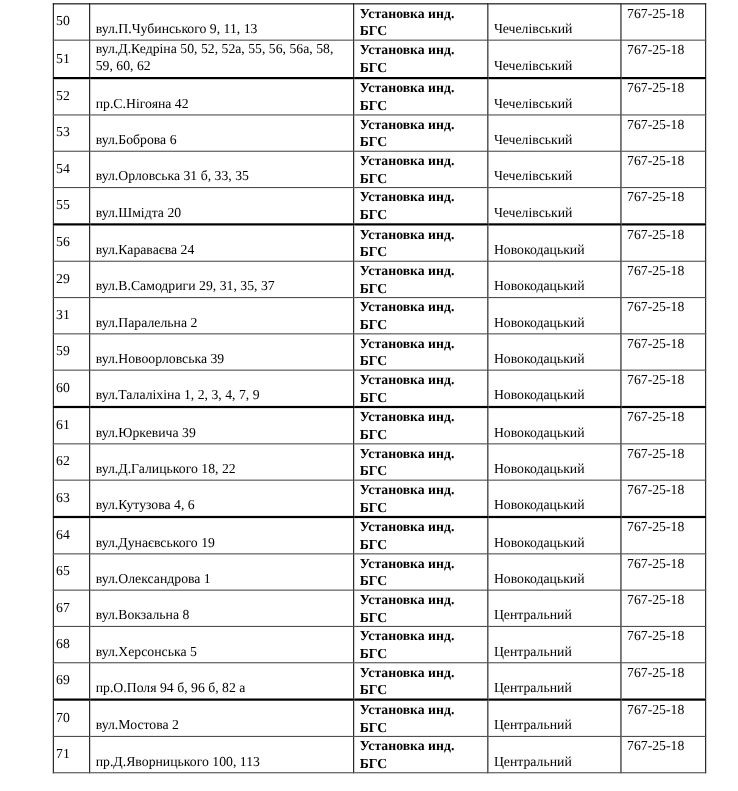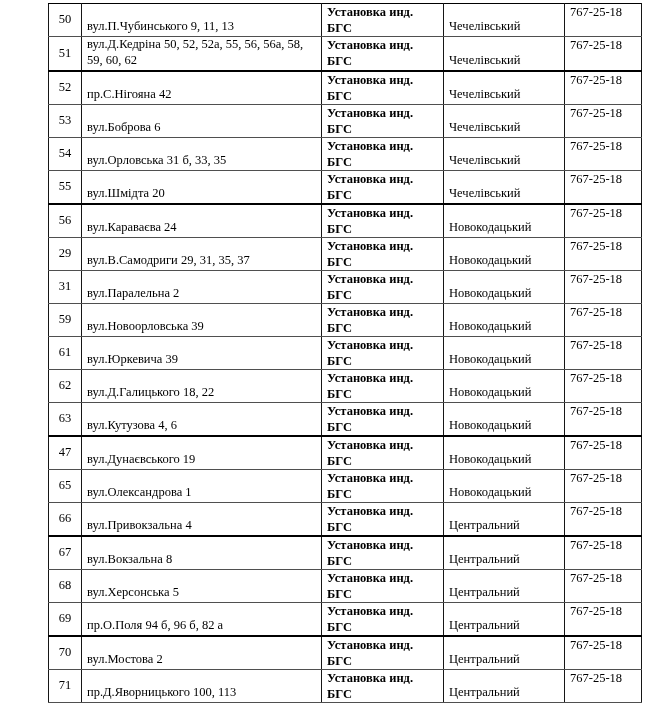--- a/index.html
+++ b/index.html
@@ -24,21 +24,21 @@
     line-height:15.5px;
     overflow:hidden;
     border-left:1px solid #161616;
     border-right:1px solid #161616;
     border-top:1px solid #4f4f4f;
     border-bottom:1px solid #4f4f4f;
     background:#fff;
   }
   table.svc tr:first-child td { border-top:1px solid #000; }
   table.svc tr.thick td { border-bottom:2px solid #000; }
-  .c-num   { text-align:center; vertical-align:middle; padding:0 2px; }
+  .c-num   { vertical-align:middle; padding:0 2px; }
   .c-addr  { vertical-align:bottom; padding:0 1px 2px 5px; }
   .c-fac   { vertical-align:top; padding:1px 2px 0 5px;font-weight:bold; }
   .fac-inner { width:92px; }
   .c-dist  { vertical-align:bottom; padding:0 2px 2px 5px; }
   .c-phone { vertical-align:top; padding:1px 2px 0 5px; }
 </style>
 </head>
 <body>
 
 <div class="page">
@@ -134,20 +134,29 @@
   </tr>
         <tr>
     <td class="c-num">59</td>
     <td class="c-addr">вул.Новоорловська 39</td>
     <td class="c-fac">
       <div class="fac-inner">Установка инд. БГС</div>
     </td>
     <td class="c-dist">Новокодацький</td>
     <td class="c-phone">767-25-18</td>
   </tr>
+        <tr class="thick">
+    <td class="c-num">60</td>
+    <td class="c-addr">вул.Талаліхіна 1, 2, 3, 4, 7, 9</td>
+    <td class="c-fac">
+      <div class="fac-inner">Установка инд. БГС</div>
+    </td>
+    <td class="c-dist">Новокодацький</td>
+    <td class="c-phone">767-25-18</td>
+  </tr>
         <tr>
     <td class="c-num">61</td>
     <td class="c-addr">вул.Юркевича 39</td>
     <td class="c-fac">
       <div class="fac-inner">Установка инд. БГС</div>
     </td>
     <td class="c-dist">Новокодацький</td>
     <td class="c-phone">767-25-18</td>
   </tr>
         <tr>
@@ -162,44 +171,35 @@
         <tr class="thick">
     <td class="c-num">63</td>
     <td class="c-addr">вул.Кутузова 4, 6</td>
     <td class="c-fac">
       <div class="fac-inner">Установка инд. БГС</div>
     </td>
     <td class="c-dist">Новокодацький</td>
     <td class="c-phone">767-25-18</td>
   </tr>
         <tr>
-    <td class="c-num">47</td>
+    <td class="c-num">64</td>
     <td class="c-addr">вул.Дунаєвського 19</td>
     <td class="c-fac">
       <div class="fac-inner">Установка инд. БГС</div>
     </td>
     <td class="c-dist">Новокодацький</td>
     <td class="c-phone">767-25-18</td>
   </tr>
         <tr>
     <td class="c-num">65</td>
     <td class="c-addr">вул.Олександрова 1</td>
     <td class="c-fac">
       <div class="fac-inner">Установка инд. БГС</div>
     </td>
     <td class="c-dist">Новокодацький</td>
-    <td class="c-phone">767-25-18</td>
-  </tr>
-        <tr class="thick">
-    <td class="c-num">66</td>
-    <td class="c-addr">вул.Привокзальна 4</td>
-    <td class="c-fac">
-      <div class="fac-inner">Установка инд. БГС</div>
-    </td>
-    <td class="c-dist">Центральний</td>
     <td class="c-phone">767-25-18</td>
   </tr>
         <tr>
     <td class="c-num">67</td>
     <td class="c-addr">вул.Вокзальна 8</td>
     <td class="c-fac">
       <div class="fac-inner">Установка инд. БГС</div>
     </td>
     <td class="c-dist">Центральний</td>
     <td class="c-phone">767-25-18</td>

